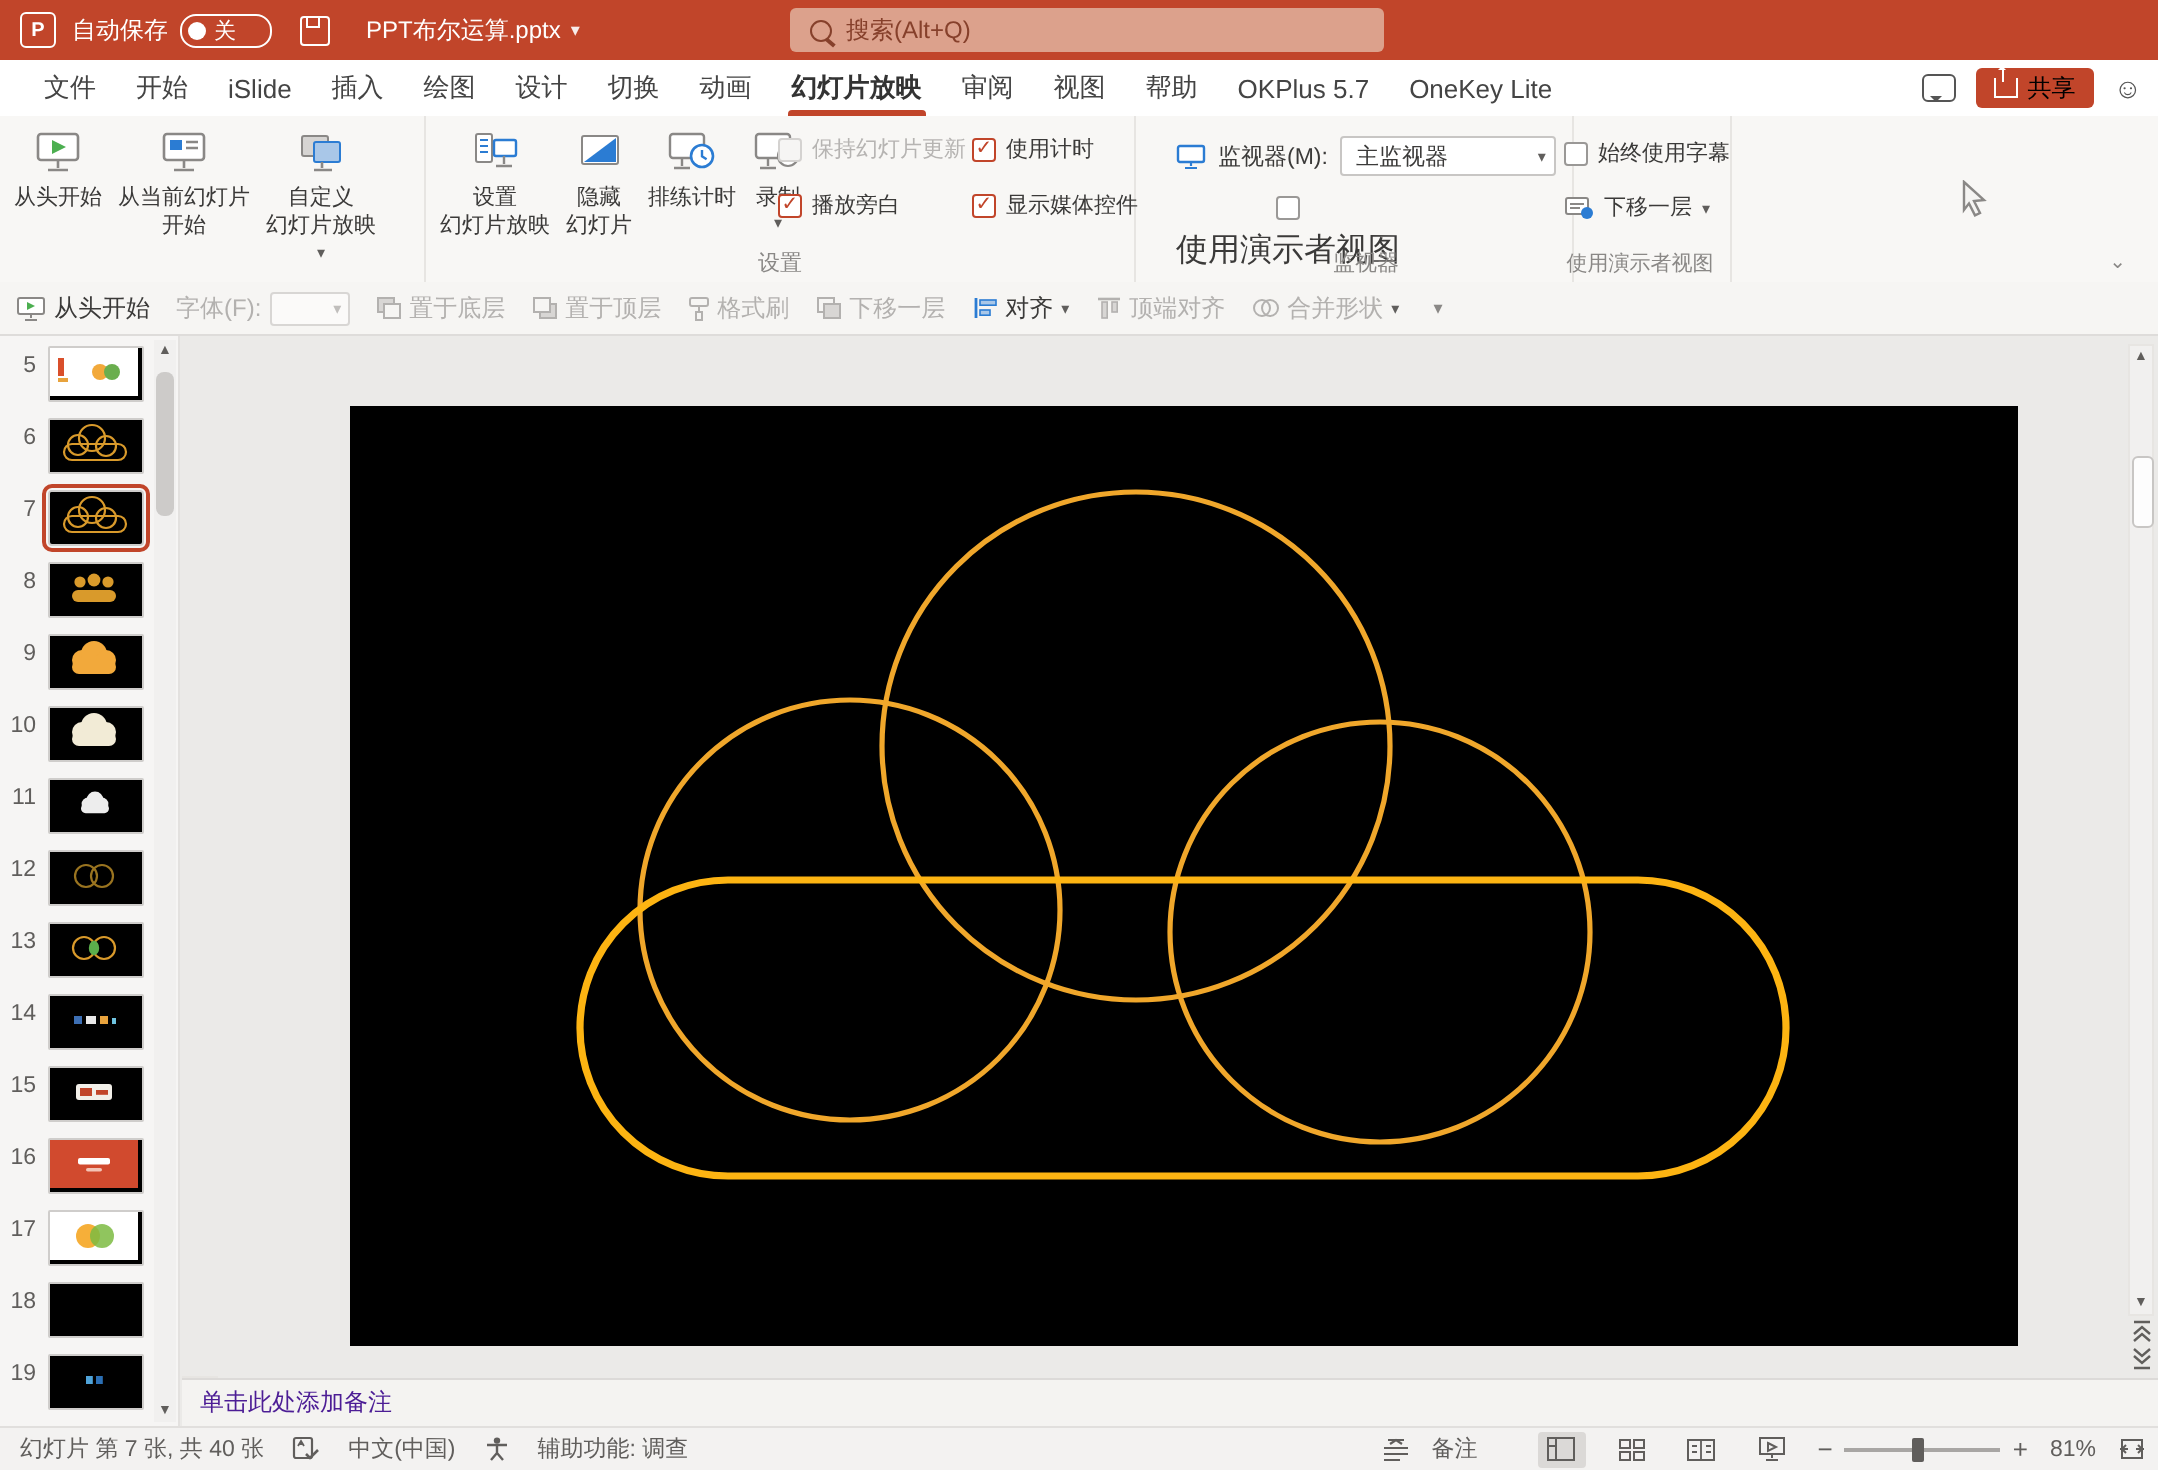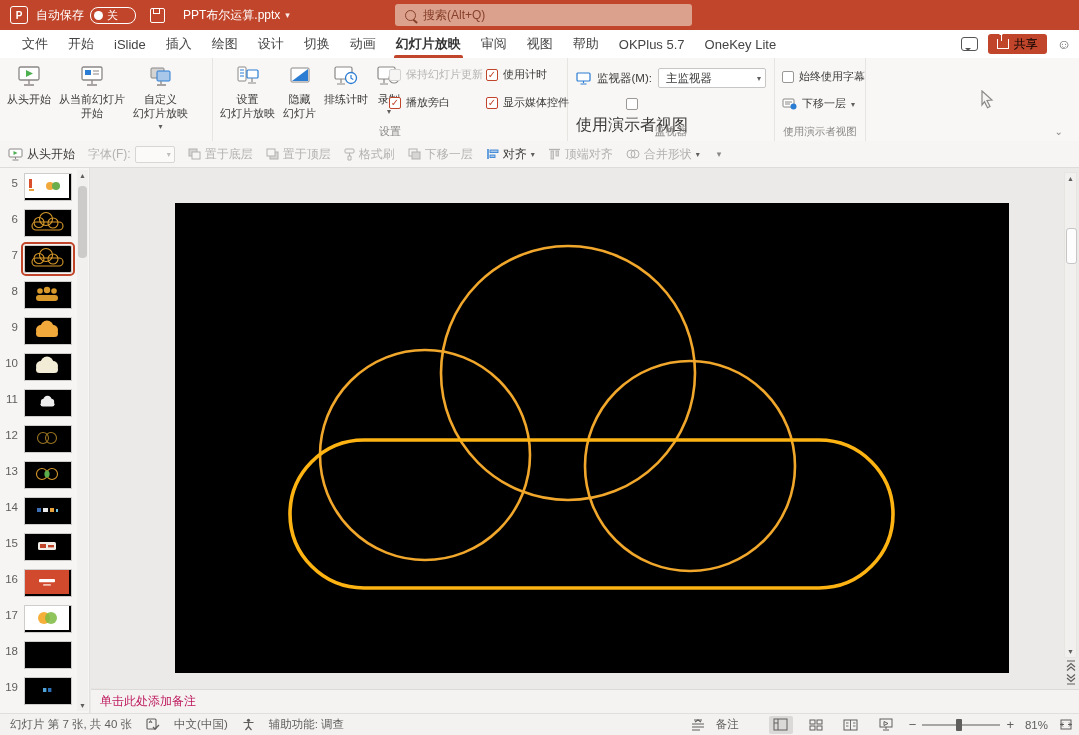--- a/index.html
+++ b/index.html
@@ -104,21 +104,21 @@
   .slide{position:absolute;left:84px;top:35px;width:834px;height:470px;background:#000;}
   .slide svg{display:block;width:100%;height:100%;}
   
   .main-scroll{position:absolute;right:2px;top:4px;width:13px;bottom:30px;background:#F1F0EF;border:1px solid #E7E5E2;box-sizing:border-box;}
   .ms-thumb{position:absolute;left:1px;width:9px;top:55px;height:34px;background:#FDFDFD;border:1px solid #C8C6C4;border-radius:3px;}
   .pagebtns{position:absolute;right:2px;bottom:2px;width:13px;height:26px;display:flex;flex-direction:column;align-items:center;gap:3px;color:#605E5C;}
   
   .cursor{position:absolute;left:980px;top:90px;pointer-events:none;}
   
   .notesbar{position:absolute;left:91px;right:0;top:689px;height:24px;background:#F4F3F1;border-top:1px solid #DCDAD8;
-            display:flex;align-items:center;padding-left:9px;font-size:12px;color:#be185d;box-sizing:border-box;}
+            display:flex;align-items:center;padding-left:9px;font-size:12px;color:#4c1d95;box-sizing:border-box;}
   
   .statusbar{position:absolute;left:0;bottom:0;width:100%;height:22px;background:#F3F2F1;border-top:1px solid #E1DFDD;
              display:flex;align-items:center;font-size:11.5px;color:#605E5C;box-sizing:border-box;padding:0 6px;}
   .st-left{display:flex;align-items:center;gap:14px;padding-left:4px;}
   .st-right{margin-left:auto;display:flex;align-items:center;gap:11px;}
   .viewbtn{width:24px;height:18px;display:flex;align-items:center;justify-content:center;border-radius:2px;}
   .viewbtn.sel{background:#DBD9D7;}
   .zoomslider{display:flex;align-items:center;gap:6px;}
   .ztrack{width:78px;height:2px;background:#A8A6A4;position:relative;}
   .zhandle{position:absolute;left:34px;top:-5px;width:6px;height:12px;background:#605E5C;border-radius:1px;}
@@ -264,21 +264,21 @@
           <span>播放旁白</span>
         </span>
       <span class="rcb checked">
           <span class="box">✓</span>
           <span>显示媒体控件</span>
         </span>
     </div>
     <div class="glabel">设置</div>
   </div>
 
-  <div class="rgroup" style="left:568px;width:207px;">
+  <div class="rgroup" style="left:580px;width:207px;">
     <div class="monrow">
       <svg class="gico" width="15" height="13" viewBox="0 0 15 13">
         <rect x="1" y="1" width="13" height="8" rx="1" fill="#fff" stroke="#2B7CD3" stroke-width="1.2"></rect>
         <path d="M7.5 9v2 M4.5 12h6" stroke="#2B7CD3" stroke-width="1.1" fill="none"></path>
       </svg>
       <span>监视器(M):</span>
       <span class="combo">
         <span>主监视器</span>
         <span class="ddcaret">▾</span>
       </span>

